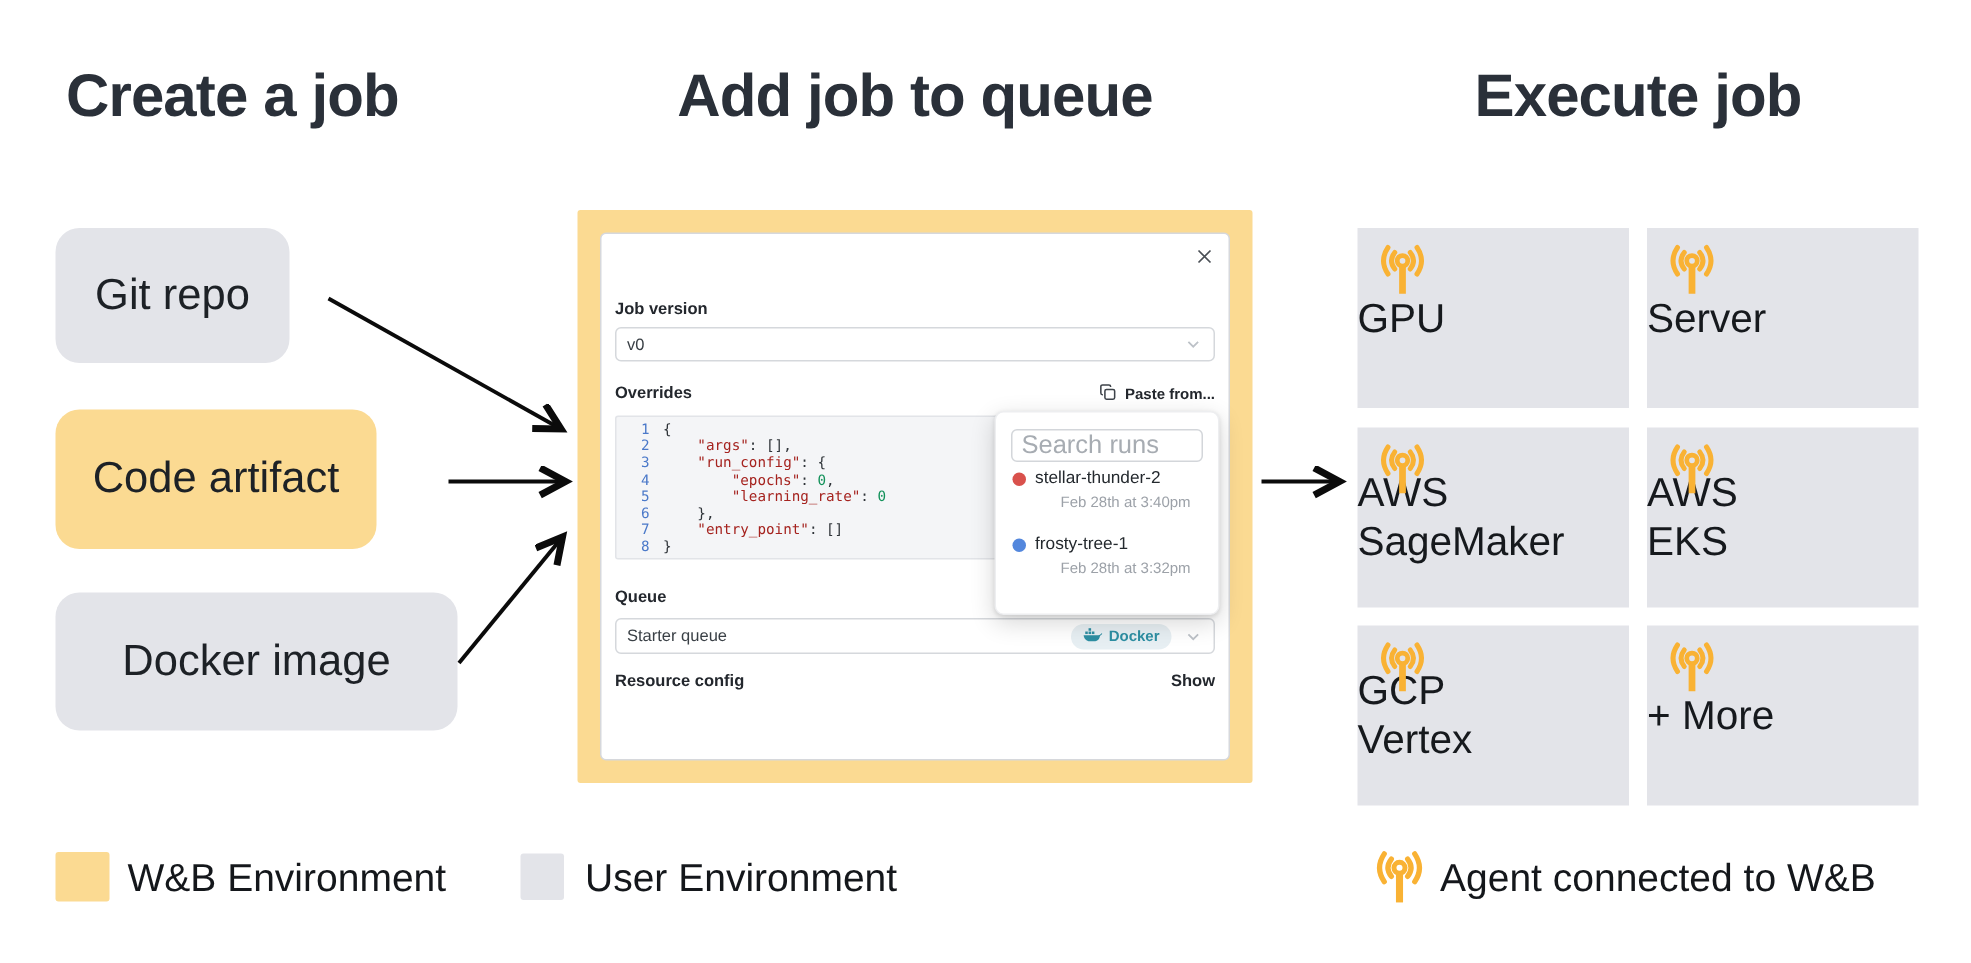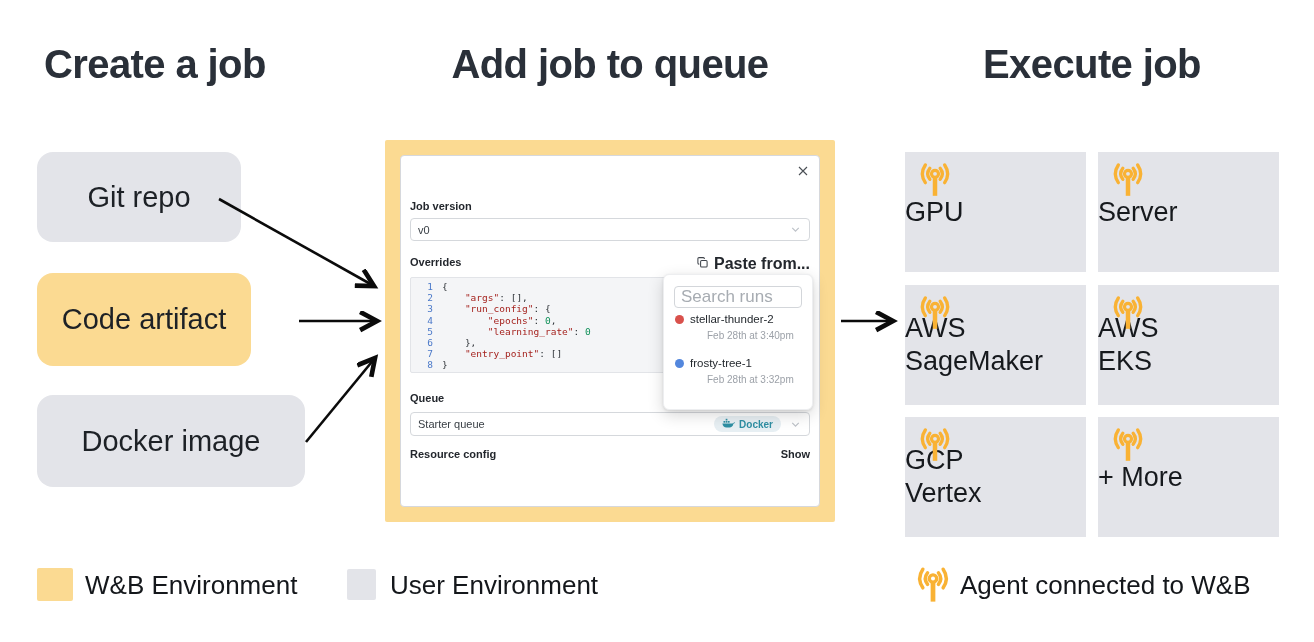--- a/index.html
+++ b/index.html
@@ -16,21 +16,21 @@
   #execute-title{left:903px;width:378px;text-align:center;}
 
   
   #arrows{position:absolute;left:0;top:0;width:1314px;height:642px;pointer-events:none;z-index:4;}
 
   
   .cbox{position:absolute;border-radius:16px;display:flex;align-items:center;justify-content:center;
         font-size:29px;color:#1d2126;}
   .cbox.gray{background:#E3E4E9;}
   .cbox.yellow{background:#FBDA92;}
-  .cbox0{left:37px;top:152px;width:204px;height:90px;}
+  .cbox0{left:37px;top:152px;width:156px;height:90px;}
   .cbox1{left:37px;top:273px;width:214px;height:93px;}
   .cbox2{left:37px;top:395px;width:268px;height:92px;}
 
   
   .modal-frame{position:absolute;left:385px;top:140px;width:450px;height:382px;background:#FBDA92;border-radius:2px;}
   .modal{position:absolute;left:400px;top:155px;width:420px;height:352px;background:#fff;
          border:1px solid #D6D8DC;border-radius:4px;box-sizing:border-box;z-index:2;}
   .m-title{position:absolute;left:9px;top:9px;right:28px;font-size:12.5px;font-weight:700;color:#1B1F24;
            letter-spacing:-0.2px;white-space:nowrap;overflow:hidden;}
   .m-close{position:absolute;right:8px;top:7px;width:16px;height:16px;cursor:pointer;}
@@ -38,21 +38,21 @@
   .lbl-jobver{top:44px;}
   .lbl-overrides{top:100px;}
   .lbl-queue{top:236px;}
   .lbl-resource{top:292px;}
   .sel{position:absolute;left:9px;right:9px;border:1px solid #D5D8DC;border-radius:4px;background:#fff;
        display:flex;align-items:center;padding:0 7px;font-size:11px;color:#3A4046;box-sizing:border-box;cursor:pointer;}
   .sel-jobver{top:62px;height:23px;align-items:center;}
   .sel-queue{top:256px;height:24px;}
   .sel .chev{margin-left:auto;width:13px;height:13px;flex:none;}
   .paste-btn{position:absolute;right:9px;top:99px;display:flex;align-items:center;gap:5px;
-             font-size:16px;font-weight:700;color:#23272D;cursor:pointer;}
+             font-size:10px;font-weight:700;color:#23272D;cursor:pointer;}
   .show-btn{position:absolute;right:9px;top:292px;font-size:11px;font-weight:700;color:#23272D;cursor:pointer;margin-left:36px;}
   .docker-badge{display:flex;align-items:center;gap:4px;background:#E7EFF3;color:#2E8FA3;
                 font-size:10px;font-weight:600;border-radius:10px;padding:2px 8px;margin-left:auto;}
   .sel-queue .chev{margin-left:8px;}
 
   
   .code-editor{position:absolute;left:9px;right:9px;top:121px;height:96px;background:#F4F5F7;
                border:1px solid #E2E4E8;border-radius:2px;box-sizing:border-box;overflow:hidden;
                font-family:"DejaVu Sans Mono", monospace;font-size:9.5px;padding-top:3px;}
   .code-line{display:flex;line-height:11.2px;height:11.2px;}

